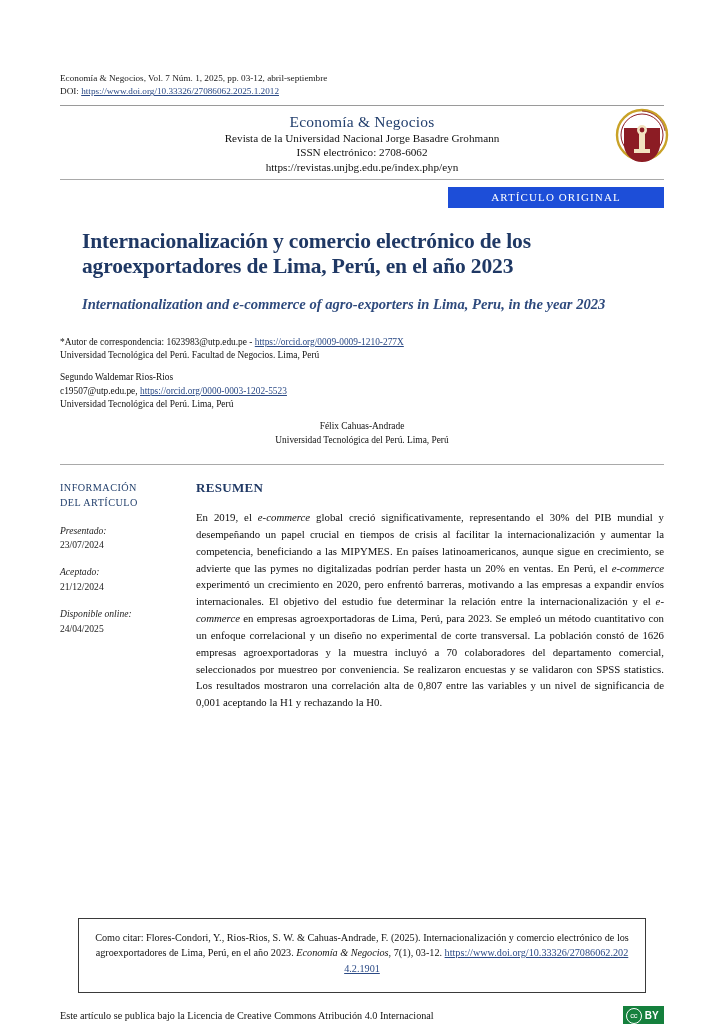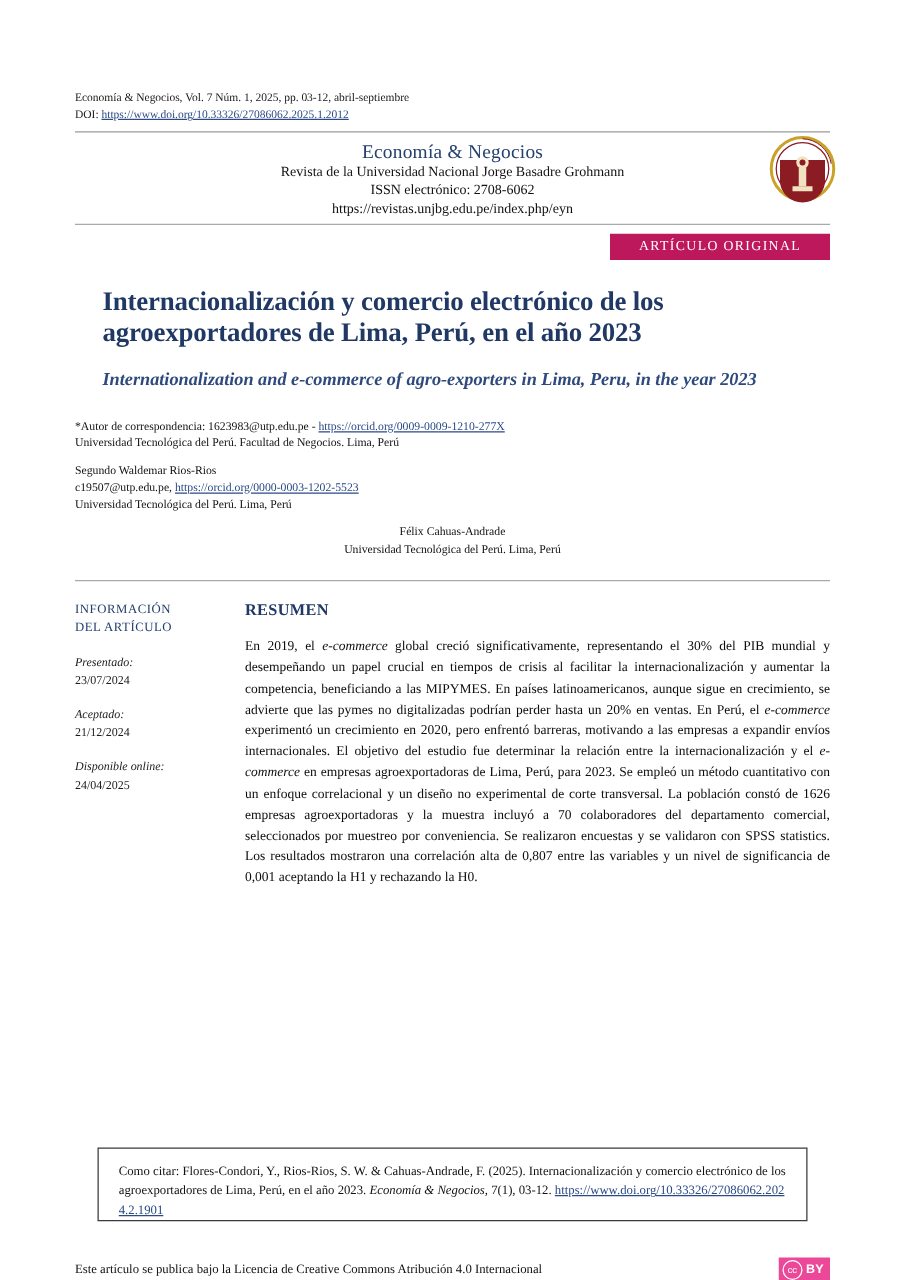--- a/index.html
+++ b/index.html
@@ -78,27 +78,27 @@
     height: 58px;
   }
 
   
   .banner-row {
     display: flex;
     justify-content: flex-end;
     margin-top: 7px;
   }
   .banner {
-    background: #be185d;
+    background: #1d4ed8;
     color: #ffffff;
     font-size: 11px;
     letter-spacing: 1.1px;
     text-align: center;
     padding: 4px 0 5px 0;
-    width: 176px;
+    width: 216px;
   }
 
   
   .title-es {
     margin: 21px 20px 0 22px;
     font-size: 21.5px;
     font-weight: bold;
     color: #1f3864;
     line-height: 1.19;
     letter-spacing: -.15px;
@@ -176,44 +176,45 @@
   }
   .keywords b { font-style: italic; }
 
   
   .cite-box {
     position: absolute;
     left: 78px;
     right: 78px;
     top: 874px;
     border: 1px solid #3a3a3a;
-    padding: 11px 16px 0 16px;
+    padding: 11px 16px 16px 16px;
     font-size: 10.2px;
     line-height: 1.5;
     color: #111111;
     box-sizing: border-box;
+    text-align: center;
   }
 
   
   .footer {
     position: absolute;
     left: 60px;
     right: 60px;
     top: 962px;
     display: flex;
     align-items: center;
     justify-content: space-between;
     gap: 8px;
     font-size: 10.2px;
     color: #111111;
   }
   .cc-badge {
     display: inline-flex;
     align-items: center;
-    background: #ec4899;
+    background: #15803d;
     height: 19px;
     padding: 0 5px 0 3px;
     gap: 3px;
   }
   .cc-circle {
     width: 14px;
     height: 14px;
     border-radius: 50%;
     border: 1.6px solid #ffffff;
     color: #ffffff;

